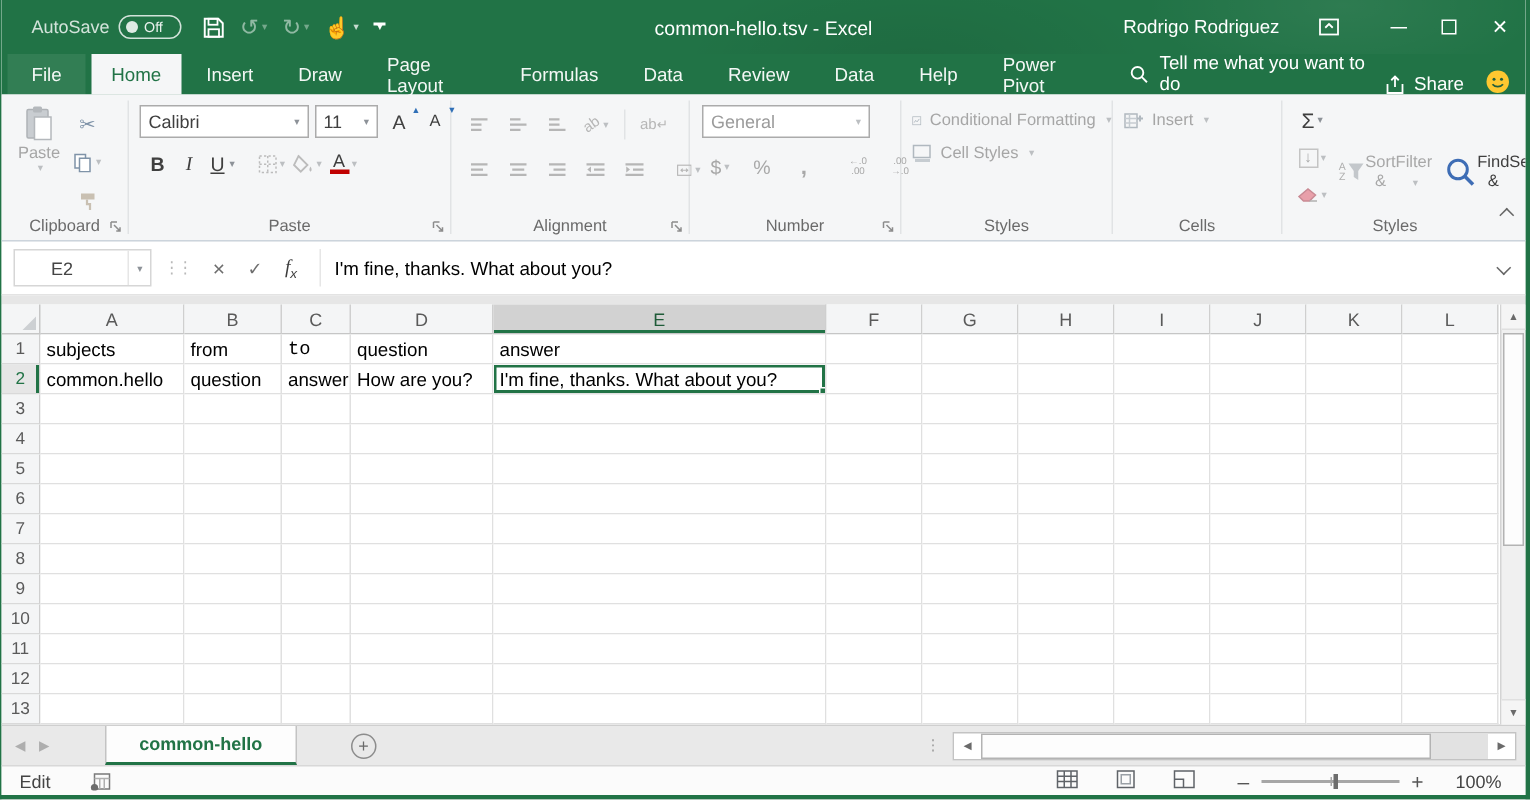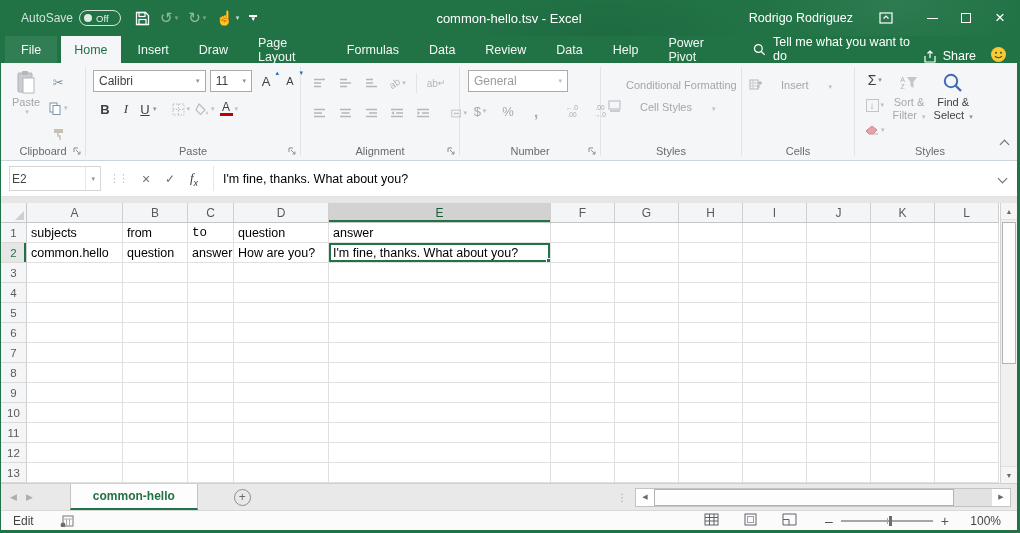--- a/index.html
+++ b/index.html
@@ -49,32 +49,32 @@
   
   .paste-big{display:flex;flex-direction:column;align-items:center;width:38px;margin:7px 0 0 6px;color:#a6a6a6;font-size:11px;}
   .clip-mini{display:flex;flex-direction:column;gap:4px;margin:8px 0 0 2px;}
   
   .bi{font-size:13px;color:#3f3f3f;width:18px;text-align:center;}
   .fc-a{display:flex;flex-direction:column;align-items:center;line-height:10px;}
   .fc-a .bar{width:13px;height:3px;background:#c00000;margin-top:1px;}
   .grow-szbtn{position:relative;font-size:13px;color:#3f3f3f;padding:0 3px;}
   .szcaret{position:absolute;top:-1px;right:-3px;font-size:7px;color:#2f6fb7;}
   
-  .srow{display:flex;align-items:flex-end;gap:18px;height:22px;padding-left:7px;font-size:11px;color:#a6a6a6;white-space:nowrap;}
+  .srow{display:flex;align-items:center;gap:5px;height:22px;padding-left:7px;font-size:11px;color:#a6a6a6;white-space:nowrap;}
   .srow.active{color:#3f3f3f;}
   
   .edit-col{display:flex;flex-direction:column;gap:3px;margin:6px 2px 0 8px;}
-  .bigbtn{display:flex;flex-direction:column;align-items:center;justify-content:flex-start;font-size:11px;line-height:13px;text-align:center;margin-top:7px;padding:0 4px;}
+  .bigbtn{display:flex;flex-direction:row;align-items:center;justify-content:flex-start;font-size:11px;line-height:13px;text-align:center;margin-top:7px;padding:0 4px;}
   .chev{display:inline-block;width:7px;height:7px;border-right:1.5px solid #666;border-bottom:1.5px solid #666;transform:rotate(45deg);}
   .chev.up{transform:rotate(225deg);}
   .collapse{position:absolute;right:9px;bottom:8px;}
   .twoLtext{font-size:6.5px;line-height:7px;color:#a8a8a8;text-align:center;}
   
   .fbar{height:36px;background:#fff;border-bottom:1px solid #e3e3e3;display:flex;align-items:center;}
-  .namebox{width:92px;height:25px;margin-left:8px;border:1px solid #d6d6d6;display:flex;align-items:center;font-size:12px;color:#444;padding-left:2px;}
+  .namebox{width:92px;height:25px;margin-left:8px;border:1px solid #d6d6d6;display:flex;align-items:center;font-size:12px;color:#444;padding-left:24px;}
   .namebox .caret{margin-left:auto;border-left:1px solid #e6e6e6;height:100%;display:flex;align-items:center;padding:0 5px;}
   .dots{color:#b9b9b9;font-size:11px;letter-spacing:-2px;margin:0 8px;}
   .fxbtns{display:flex;align-items:center;gap:2px;border-right:1px solid #e6e6e6;padding-right:8px;height:25px;}
   .fxb{width:22px;text-align:center;color:#6e6e6e;font-size:14px;}
   .fx{font-style:italic;font-size:13px;color:#3d3d3d;font-family:"Liberation Serif",serif;}
   .ftext{flex:1;font-size:12.5px;color:#000;padding-left:9px;white-space:nowrap;overflow:hidden;}
   .fexpand{width:30px;display:flex;justify-content:center;}
   .gapstrip{height:6px;background:#e6e6e6;}
   
   .gridwrap{height:280px;display:flex;}
@@ -379,21 +379,21 @@
       </div>
       <div class="grp-label">Alignment</div>
       <svg class="launcher" width="9" height="9" viewBox="0 0 9 9">
           <path d="M1 1 h4 M1 1 v4 M3 3 l4 4 M7 4.5 v2.5 h-2.5" fill="none" stroke="#8c8c8c"></path>
         </svg>
     </div>
     <div class="gsep"></div>
 
     <div class="grp" style="width:140px;">
       <div class="row" style="margin:7px 0 8px 8px;">
-        <span class="combo" style="width:100px;color:#9b9b9b;">
+        <span class="combo" style="width:112px;color:#9b9b9b;">
           <span>General</span>
           <span class="caret g">▾</span>
         </span>
       </div>
       <div class="row" style="margin-left:10px;gap:8px;">
         <span class="ibtn gray" style="font-size:13px;">
             <span>$</span>
             <span class="caret g">▾</span>
           </span>
         <span class="ibtn gray" style="font-size:13px;">

